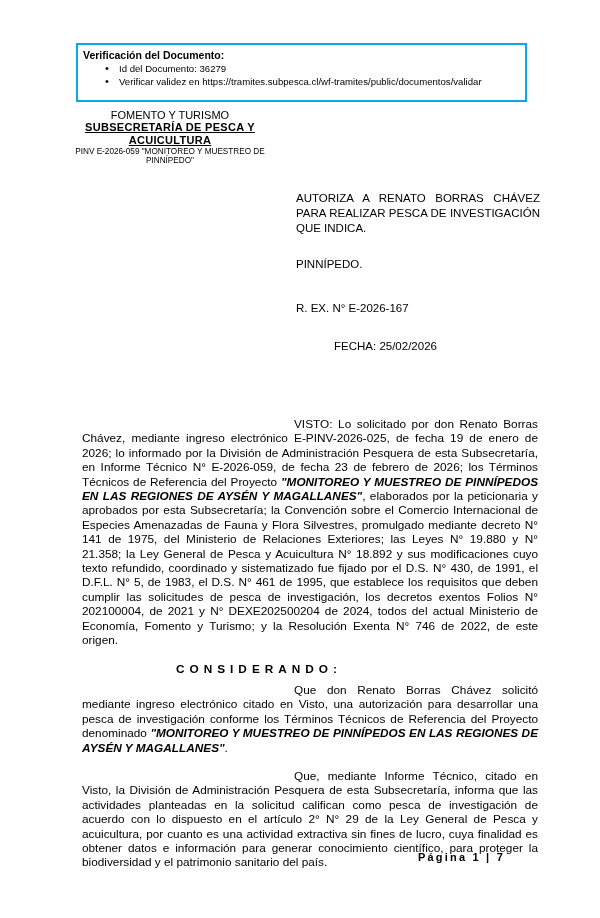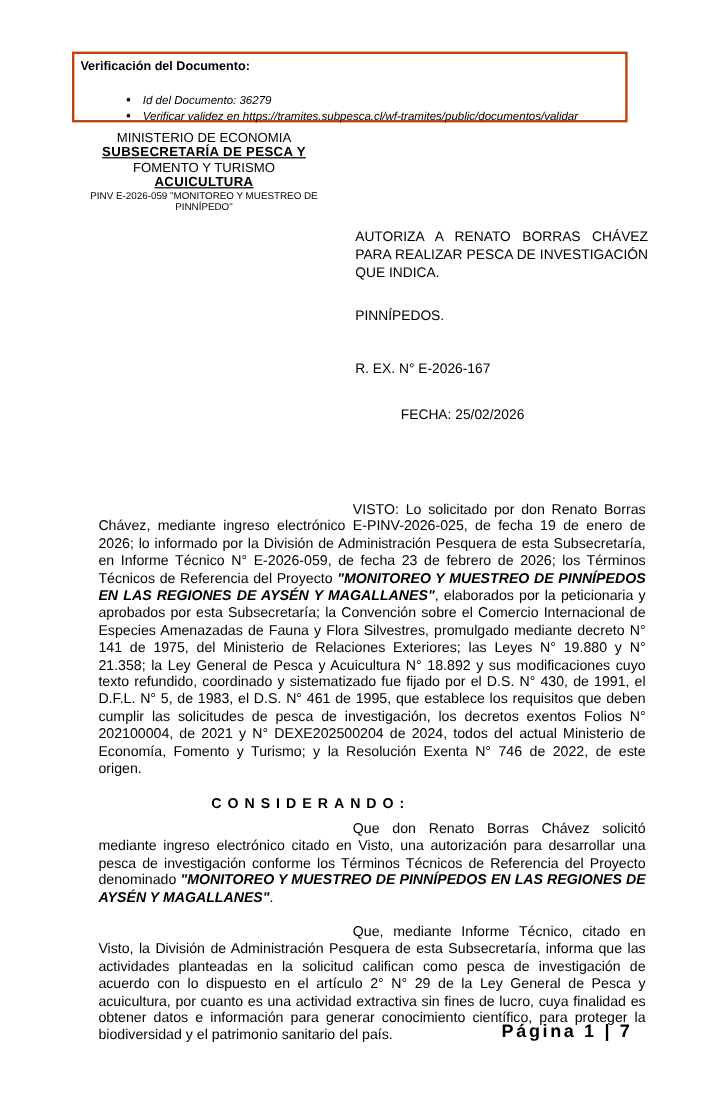--- a/index.html
+++ b/index.html
@@ -13,39 +13,38 @@
     height: 918px;
     background: #ffffff;
     font-family: "Liberation Sans", sans-serif;
     color: #000000;
     overflow: hidden;
   }
 
   
   .ver-box {
     position: absolute;
-    left: 60px;
+    left: 76px;
     top: 43px;
     width: 433px;
     height: 46px;
-    border: 2px solid #c2410c;
-    padding: 4px 21px 5px 5px;
+    border: 2px solid #0ea5e9;
+    padding: 4px 9px 5px 5px;
     font-size: 10px;
     line-height: 12.5px;
   }
   .ver-title {
     font-weight: bold;
     font-size: 10.5px;
     white-space: nowrap;
   }
   .ver-list {
-    margin: 16px;
+    margin: 0;
     padding: 0 0 0 22px;
     list-style: none;
-    font-style: italic;
   }
   .ver-list li {
     white-space: nowrap;
     font-size: 9.6px;
     line-height: 12.4px;
   }
   .ver-list li::before {
     content: "\2022";
     display: inline-block;
     width: 14px;
@@ -127,51 +126,50 @@
     padding-left: 94px;
     margin: 5px 0 7px 0;
     font-size: 11.8px;
   }
 
   
   .footer {
     position: absolute;
     left: 418px;
     top: 851px;
-    font-size: 15px;
+    font-size: 11px;
     font-weight: bold;
     letter-spacing: 2.2px;
   }
 </style>
 </head>
 <body>
 
 <div class="page">
 
   <div class="ver-box">
     <div class="ver-title">Verificación del Documento:</div>
     <ul class="ver-list">
       <li>Id del Documento: 36279</li>
       <li>Verificar validez en https://tramites.subpesca.cl/wf-tramites/public/documentos/validar</li>
     </ul>
   </div>
 
   <div class="letterhead">
-    <div>MINISTERIO DE ECONOMIA</div>
+    <div>FOMENTO Y TURISMO</div>
     <div><span class="bold-u">SUBSECRETARÍA DE PESCA Y</span></div>
-    <div>FOMENTO Y TURISMO</div>
     <div><span class="bold-u">ACUICULTURA</span></div>
     <div class="proj-ref">
       <div>PINV E-2026-059 "MONITOREO Y MUESTREO DE</div>
       <div>PINNÍPEDO"</div>
     </div>
   </div>
 
   <div class="subject">AUTORIZA A RENATO BORRAS CHÁVEZ PARA REALIZAR PESCA DE INVESTIGACIÓN QUE INDICA.</div>
-  <div class="place">PINNÍPEDOS.</div>
+  <div class="place">PINNÍPEDO.</div>
   <div class="res-line">
     <span>R. EX. N° </span><span class="b">E-2026-167</span>
   </div>
   <div class="date-line">
     <span>FECHA: </span><span class="b">25/02/2026</span>
   </div>
 
   <div class="body-block">
     <p><span class="b">VISTO:</span><span> Lo solicitado por don Renato Borras Chávez, mediante ingreso electrónico E-PINV-2026-025, de fecha 19 de enero de 2026; lo informado por la División de Administración Pesquera de esta Subsecretaría, en Informe Técnico N° E-2026-059, de fecha 23 de febrero de 2026; los Términos Técnicos de Referencia del Proyecto </span><span class="bi">"MONITOREO Y MUESTREO DE PINNÍPEDOS EN LAS REGIONES DE AYSÉN Y MAGALLANES"</span><span>, elaborados por la peticionaria y aprobados por esta Subsecretaría; la Convención sobre el Comercio Internacional de Especies Amenazadas de Fauna y Flora Silvestres, promulgado mediante decreto N° 141 de 1975, del Ministerio de Relaciones Exteriores; las Leyes N° 19.880 y N° 21.358; la Ley General de Pesca y Acuicultura N° 18.892 y sus modificaciones cuyo texto refundido, coordinado y sistematizado fue fijado por el D.S. N° 430, de 1991, el D.F.L. N° 5, de 1983, el D.S. N° 461 de 1995, que establece los requisitos que deben cumplir las solicitudes de pesca de investigación, los decretos exentos Folios N° 202100004, de 2021 y N° DEXE202500204 de 2024, todos del actual Ministerio de Economía, Fomento y Turismo; y la Resolución Exenta N° 746 de 2022, de este origen.</span></p>
 

